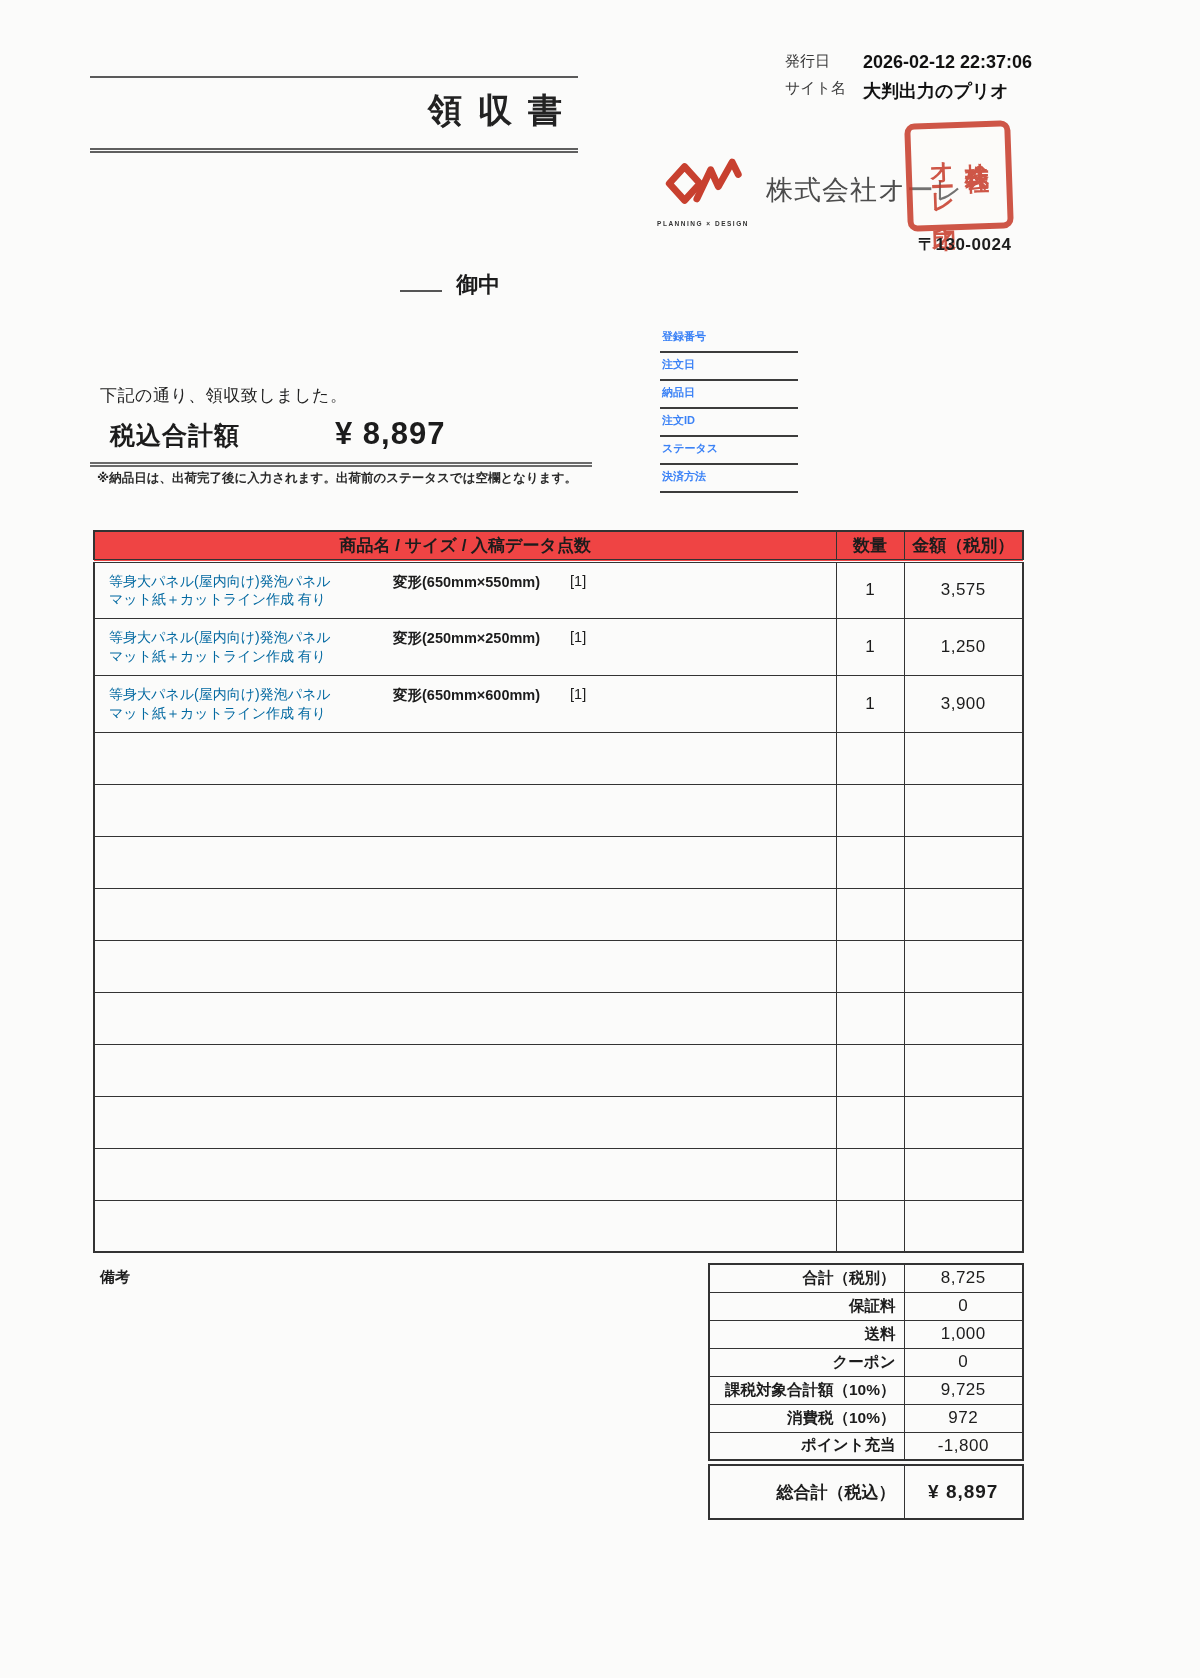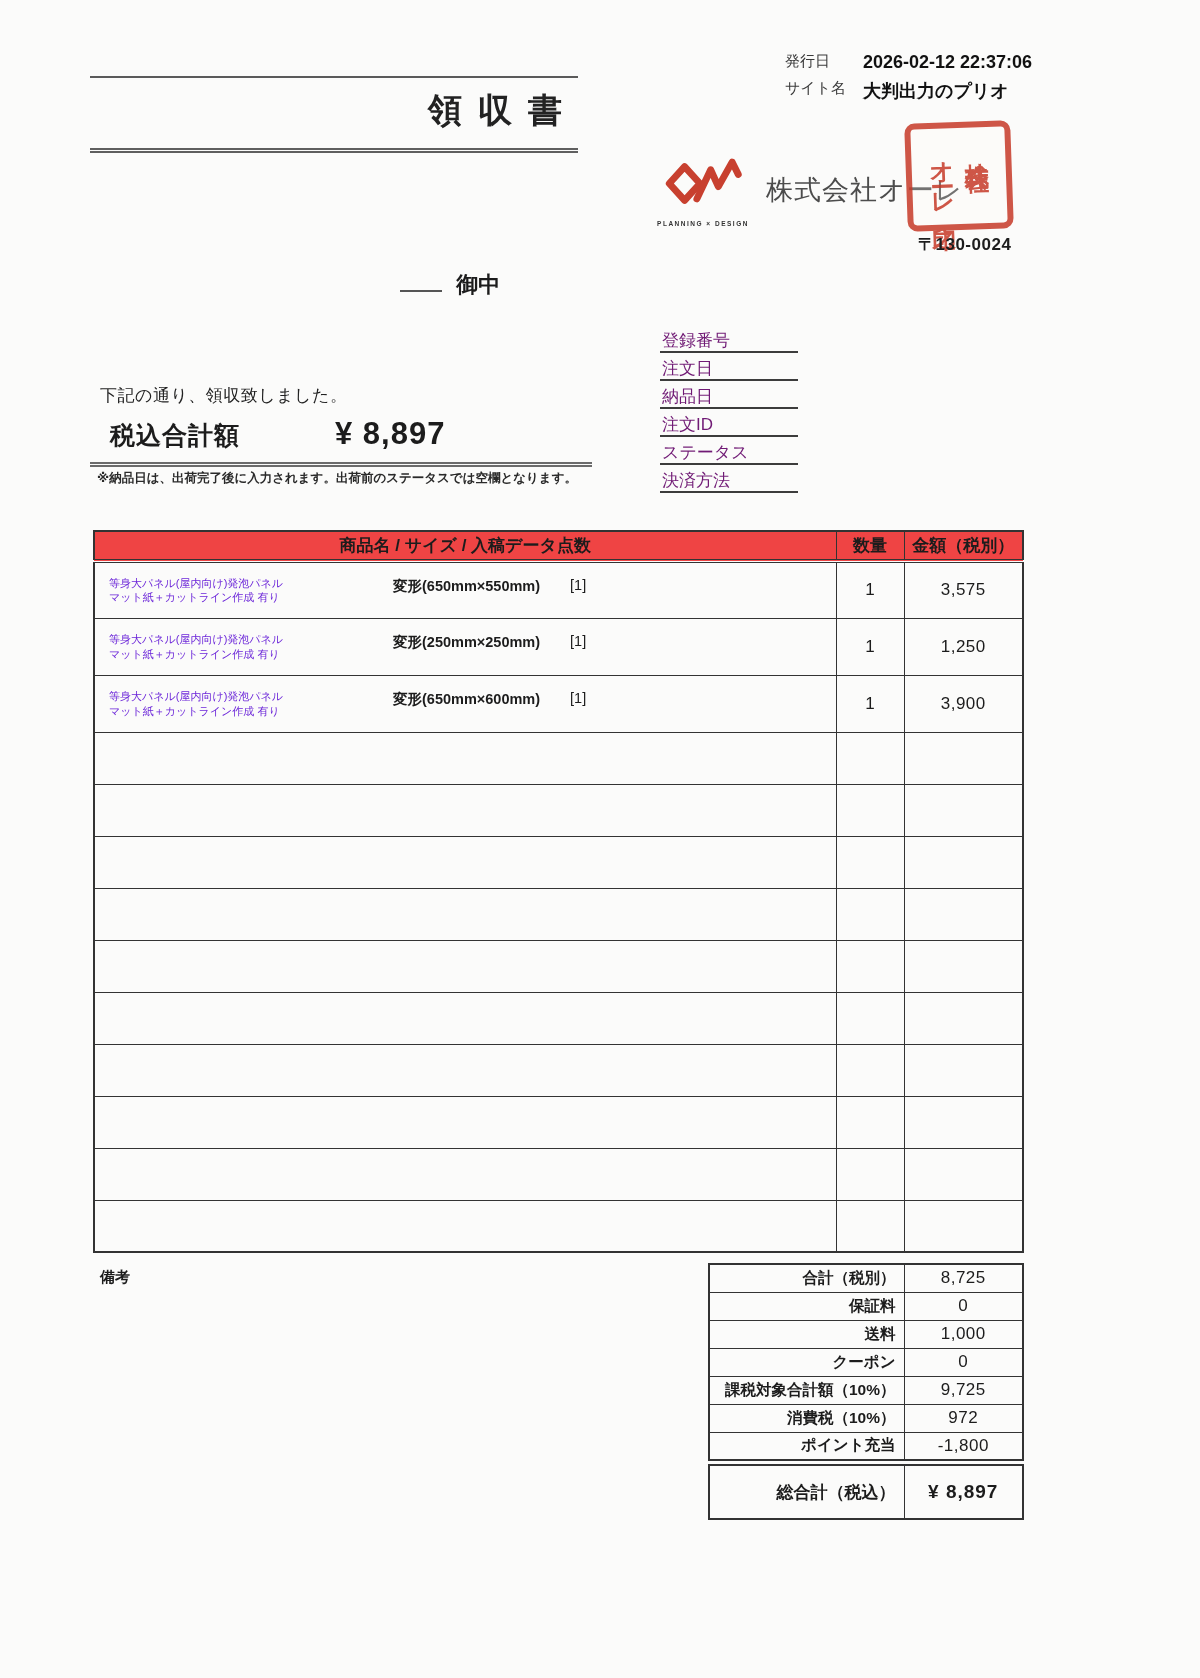--- a/index.html
+++ b/index.html
@@ -52,21 +52,21 @@
   .postal { position: absolute; left: 918px; top: 233px; font-size: 17px; font-weight: bold; color: #1d1d1d; letter-spacing: 0.5px; }
 
   
   .recipient { position: absolute; left: 400px; top: 262px; font-size: 22px; font-weight: bold; }
   .blank-line { display: inline-block; width: 42px; border-bottom: 2.5px solid #555; vertical-align: baseline; height: 30px; margin-right: 8px; }
 
   
   .order-fields { position: absolute; left: 660px; top: 326px; width: 138px; }
   .order-field {
     border-bottom: 2px solid #3c3c3c;
-    font-size: 17px; font-weight: normal; color: #701a75;
+    font-size: 11px; font-weight: bold; color: #3b82f6;
     padding: 3px 0 3px 2px; margin-bottom: 1px; height: 27px;
   }
 
   
   .statement { position: absolute; left: 100px; top: 384px; font-size: 17px; color: #222; letter-spacing: 0.5px; }
   .total-block {
     position: absolute; left: 90px; top: 412px; width: 502px;
     border-bottom: 5px double #6b6b6b; padding: 4px 0 10px;
     display: flex; align-items: baseline;
   }
@@ -81,21 +81,21 @@
   .items th {
     height: 30px; font-size: 17px; font-weight: bold; text-align: center;
     border-bottom: 4px double #333; background: #ef4444;
   }
   .items td.row-product { padding: 6px 0 6px 14px; vertical-align: middle; }
   .items tr.data-row td { height: 57px; }
   .items tr.empty-row td { height: 52px; }
   .items td.row-qty { text-align: center; font-size: 17px; vertical-align: middle; }
   .items td.row-amount { text-align: center; font-size: 17px; vertical-align: middle; letter-spacing: 0.5px; }
   .prod { display: flex; align-items: flex-start; }
-  .prod-name { width: 284px; font-size: 11px; line-height: 1.3; color: #6d28d9; }
+  .prod-name { width: 284px; font-size: 14px; line-height: 1.3; color: #0369a1; }
   .prod-size { font-size: 14.5px; margin-top: 1px; white-space: nowrap; font-weight: bold; }
   .prod-count { font-size: 14.5px; margin-left: 30px; margin-top: 1px; }
 
   
   .remarks { position: absolute; left: 100px; top: 1268px; font-size: 15px; font-weight: bold; }
 
   
   .summary { position: absolute; left: 708px; top: 1263px; width: 314px; border-collapse: collapse; table-layout: fixed; border: 2px solid #333; }
   .summary td { border: 1.7px solid #333; height: 28px; }
   .summary td.s-label { font-size: 15.5px; font-weight: bold; text-align: right; padding-right: 8px; white-space: nowrap; }

